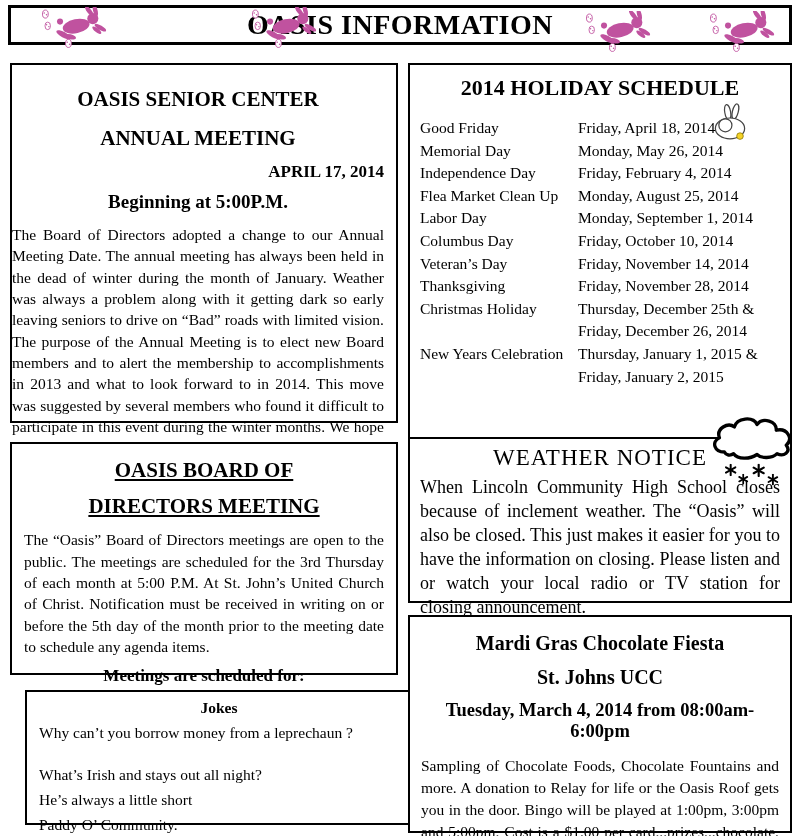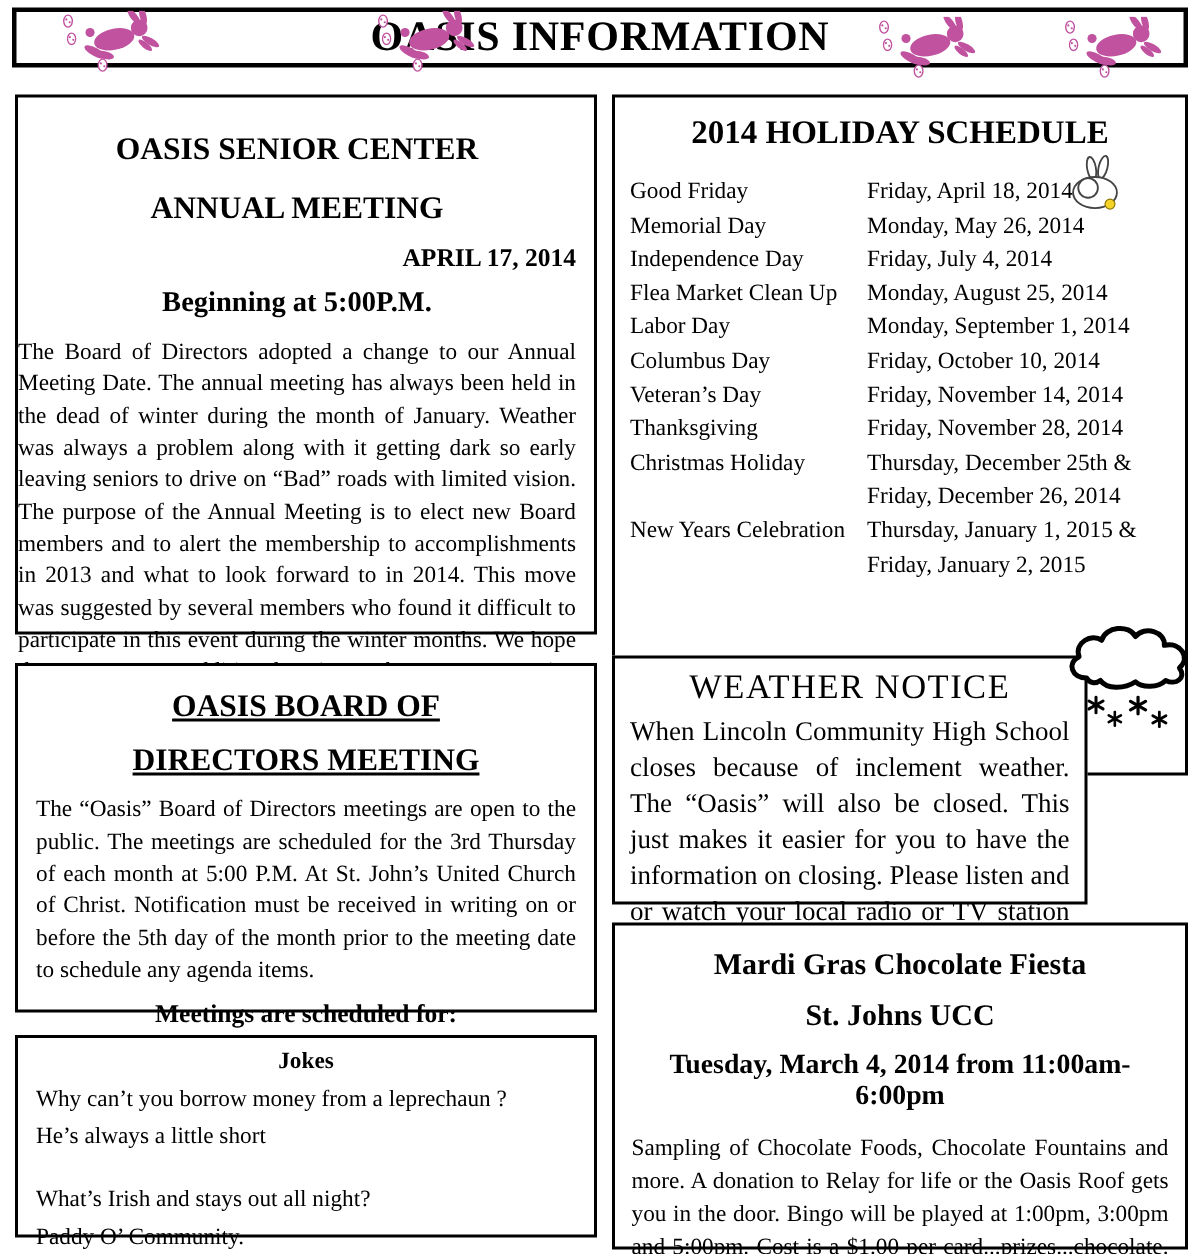--- a/index.html
+++ b/index.html
@@ -34,34 +34,34 @@
   .annual .sub1{margin:8px 0 0 0;text-align:right;font-size:17px;font-weight:bold;}
   .annual .sub2{margin:9px 0 0 0;text-align:center;font-size:19px;font-weight:bold;}
   .annual p.body{margin:11px 0 0 0;font-size:15.5px;line-height:1.375;text-align:justify;}
 
   .board{left:10px;top:442px;width:388px;height:233px;padding:8px 12px 0 12px;}
   .board h2{margin:2px 0 0 0;text-align:center;font-size:21px;font-weight:bold;line-height:1.6;text-decoration:underline;}
   .board p.body{margin:6px 0 0 0;font-size:15.5px;line-height:1.38;text-align:justify;}
   .board .sched-label{margin:9px 0 0 0;text-align:center;font-size:17px;font-weight:bold;}
   .board .sched-dates{margin:7px 0 0 0;text-align:center;font-size:17.5px;font-weight:bold;}
 
-  .jokes{left:10px;top:690px;width:388px;height:135px;padding:7px 12px 0 12px;}
+  .jokes{left:25px;top:690px;width:388px;height:135px;padding:7px 12px 0 12px;}
   .jokes h3{margin:0;text-align:center;font-size:15.5px;font-weight:bold;}
   .jokes .jline{font-size:15.5px;margin-top:7px;}
   .jokes .gap{margin-top:24px;}
 
   
   .holiday{left:408px;top:63px;width:384px;height:454px;padding:8px 10px 0 10px;}
   .holiday h2{margin:2px 0 0 0;text-align:center;font-size:22px;font-weight:bold;}
   .holiday .rows{margin-top:16px;}
   .hrow{display:grid;grid-template-columns:158px 1fr;font-size:15.5px;}
   .hrow div{line-height:22.6px;}
   .white-bunny-wrap{position:absolute;left:295px;top:38px;width:50px;height:40px;}
 
-  .weather{left:408px;top:437px;width:317px;height:166px;padding:4px 10px 0 10px;}
+  .weather{left:408px;top:437px;width:384px;height:166px;padding:4px 10px 0 10px;}
   .weather h2{margin:2px 0 0 0;text-align:center;font-size:23px;font-weight:normal;letter-spacing:1px;}
   .weather p.body{margin:5px 0 0 0;font-size:18px;font-weight:normal;line-height:1.33;text-align:justify;}
   .cloud-wrap{position:absolute;left:296px;top:-24px;width:92px;height:82px;}
 
   .mardi{left:408px;top:615px;width:384px;height:218px;padding:8px 11px 0 11px;}
   .mardi h2{margin:2px 0 0 0;text-align:center;font-size:20px;font-weight:bold;line-height:1.6;}
   .mardi .when{margin:7px 0 0 0;text-align:center;font-size:18.5px;font-weight:bold;}
   .mardi p.body{margin:13px 0 0 0;font-size:15.5px;line-height:1.42;text-align:justify;}
 
   svg{display:block;}
@@ -144,22 +144,22 @@
     <h2>OASIS BOARD OF</h2>
     <h2>DIRECTORS MEETING</h2>
     <p class="body">The “Oasis” Board of Directors meetings are open to the public.  The meetings are scheduled for the 3rd Thursday of each month at 5:00 P.M.  At St. John’s United Church of Christ.  Notification must be received in writing on or before the 5th day of the month prior to the meeting date to schedule any agenda items.</p>
     <div class="sched-label">Meetings are scheduled for:</div>
     <div class="sched-dates">March 20, 2014 &amp; April 17, 2014</div>
   </section>
 
   <section class="box jokes">
     <h3>Jokes</h3>
     <div class="jline">Why can’t you borrow money from a leprechaun ?</div>
+    <div class="jline gap">What’s Irish and stays out all night?</div>
     <div class="jline">He’s always a little short</div>
-    <div class="jline gap">What’s Irish and stays out all night?</div>
     <div class="jline">Paddy O’ Community.</div>
   </section>
 
   <section class="box holiday">
     <h2>2014 HOLIDAY SCHEDULE</h2>
     <div class="white-bunny-wrap">
       <svg viewBox="0 0 60 52" width="50" height="40">
           <use href="#white-bunny"></use>
         </svg>
     </div>
@@ -172,21 +172,21 @@
       </div>
       <div class="hrow">
         <div>Memorial Day</div>
         <div>
             <div>Monday, May 26, 2014</div>
           </div>
       </div>
       <div class="hrow">
         <div>Independence Day</div>
         <div>
-            <div>Friday, July 4, 2014</div>
+            <div>Friday, February 4, 2014</div>
           </div>
       </div>
       <div class="hrow">
         <div>Flea Market Clean Up</div>
         <div>
             <div>Monday, August 25, 2014</div>
           </div>
       </div>
       <div class="hrow">
         <div>Labor Day</div>
@@ -241,17 +241,17 @@
         </g>
       </svg>
     </div>
     <h2>WEATHER NOTICE</h2>
     <p class="body">When Lincoln Community High School closes because of inclement weather.  The “Oasis” will also be closed.  This just makes it easier for you to have the information on closing.  Please listen and or watch your local radio or TV station for closing announcement.</p>
   </section>
 
   <section class="box mardi">
     <h2>Mardi Gras Chocolate Fiesta</h2>
     <h2>St. Johns UCC</h2>
-    <div class="when">Tuesday, March 4, 2014 from 11:00am-6:00pm</div>
+    <div class="when">Tuesday, March 4, 2014 from 08:00am-6:00pm</div>
     <p class="body">Sampling of Chocolate Foods, Chocolate Fountains and more. A donation to Relay for life or the Oasis Roof gets you in the door.  Bingo will be played at 1:00pm, 3:00pm and 5:00pm. Cost is a $1.00 per card...prizes...chocolate.  Chocolate Cake Walk at 11:30am and 4:30pm~cost is a $1.00 per time.  Kids Corner to make Chocolate goodies from 4:00pm to 6:00pm</p>
   </section>
 
 </div>
 
 </body></html>

